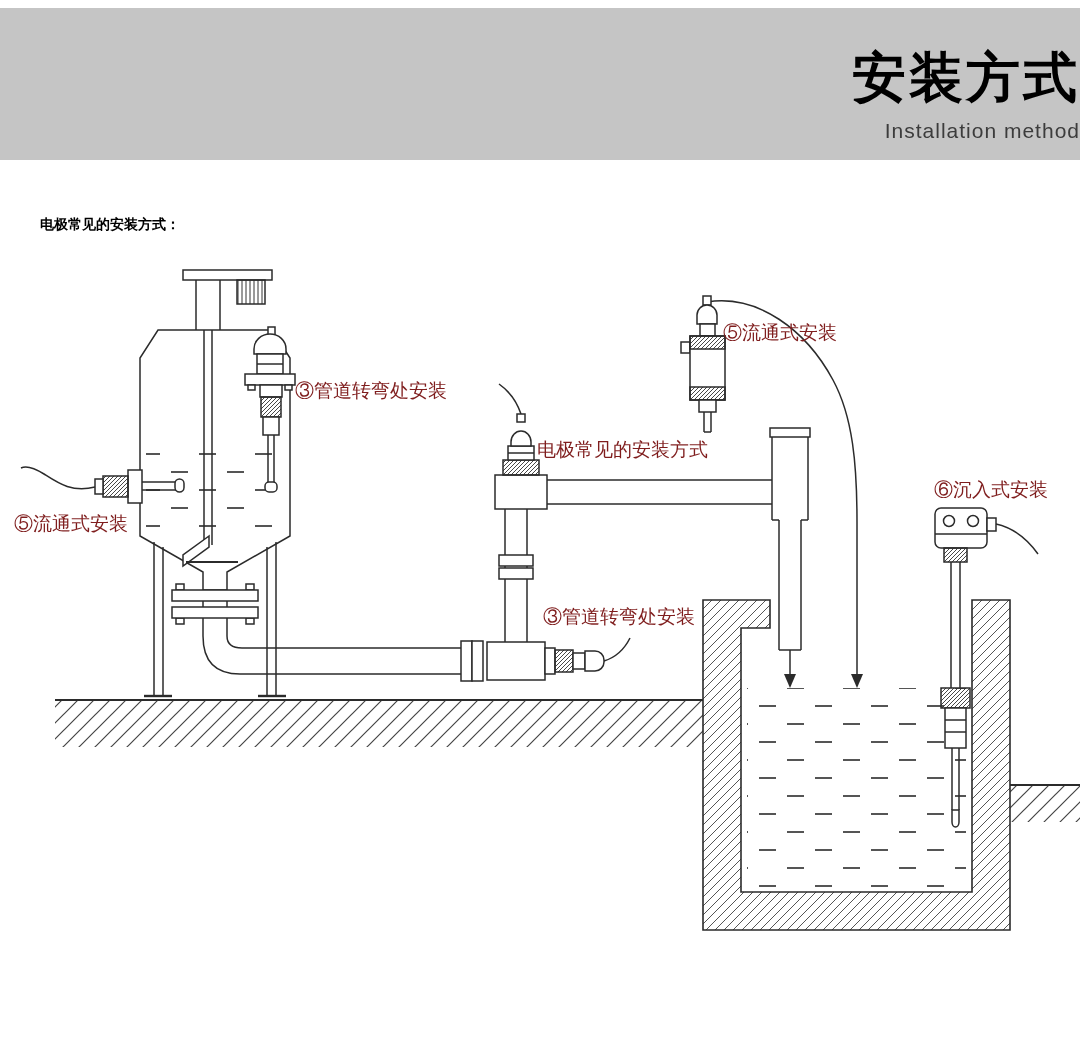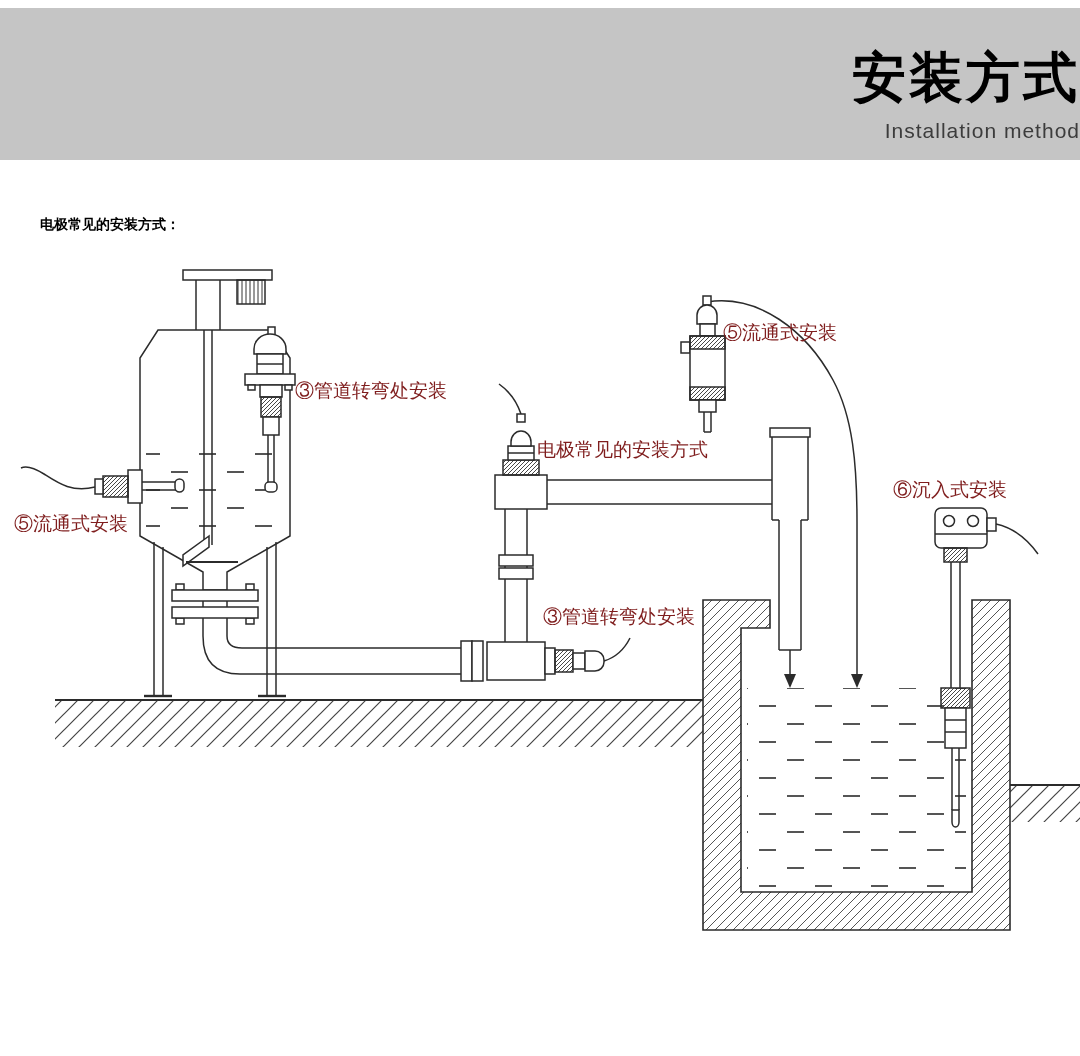--- a/index.html
+++ b/index.html
@@ -220,14 +220,14 @@
       </g>
 
     </g>
   </svg>
 
   <div class="lbl" style="left:14px;  top:261px">⑤流通式安装</div>
   <div class="lbl" style="left:295px; top:128px">③管道转弯处安装</div>
   <div class="lbl" style="left:537px; top:187px">电极常见的安装方式</div>
   <div class="lbl" style="left:543px; top:354px">③管道转弯处安装</div>
   <div class="lbl" style="left:723px; top:70px">⑤流通式安装</div>
-  <div class="lbl" style="left:893px; top:227px">⑥沉入式安装</div>
+  <div class="lbl" style="left:934px; top:227px">⑥沉入式安装</div>
 </div>
 
 </body></html>

